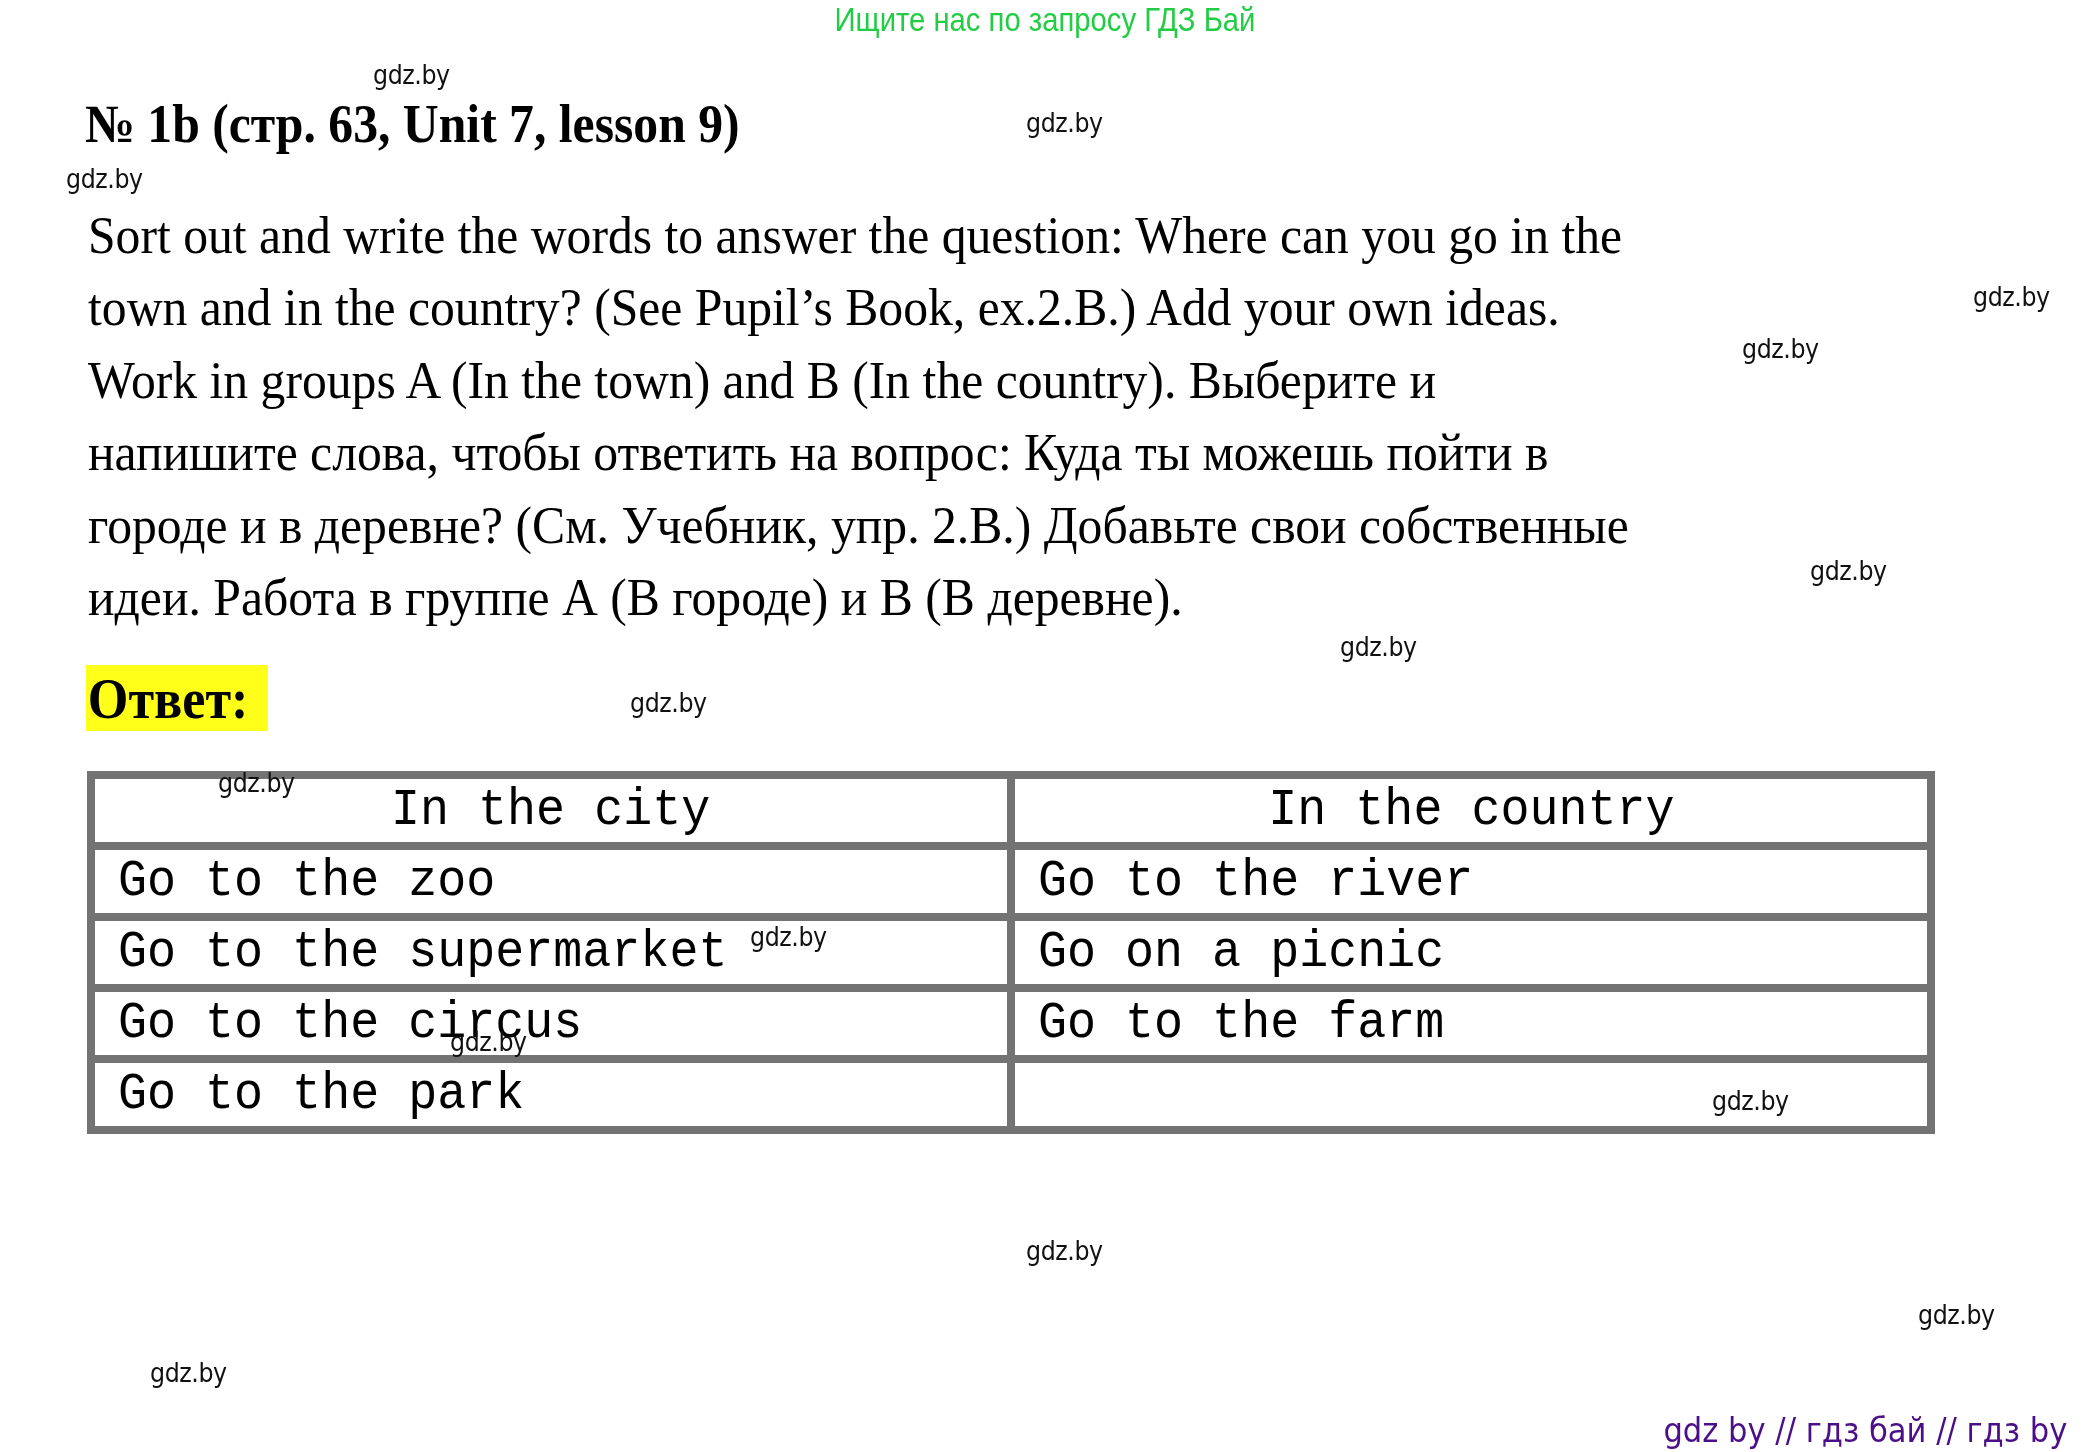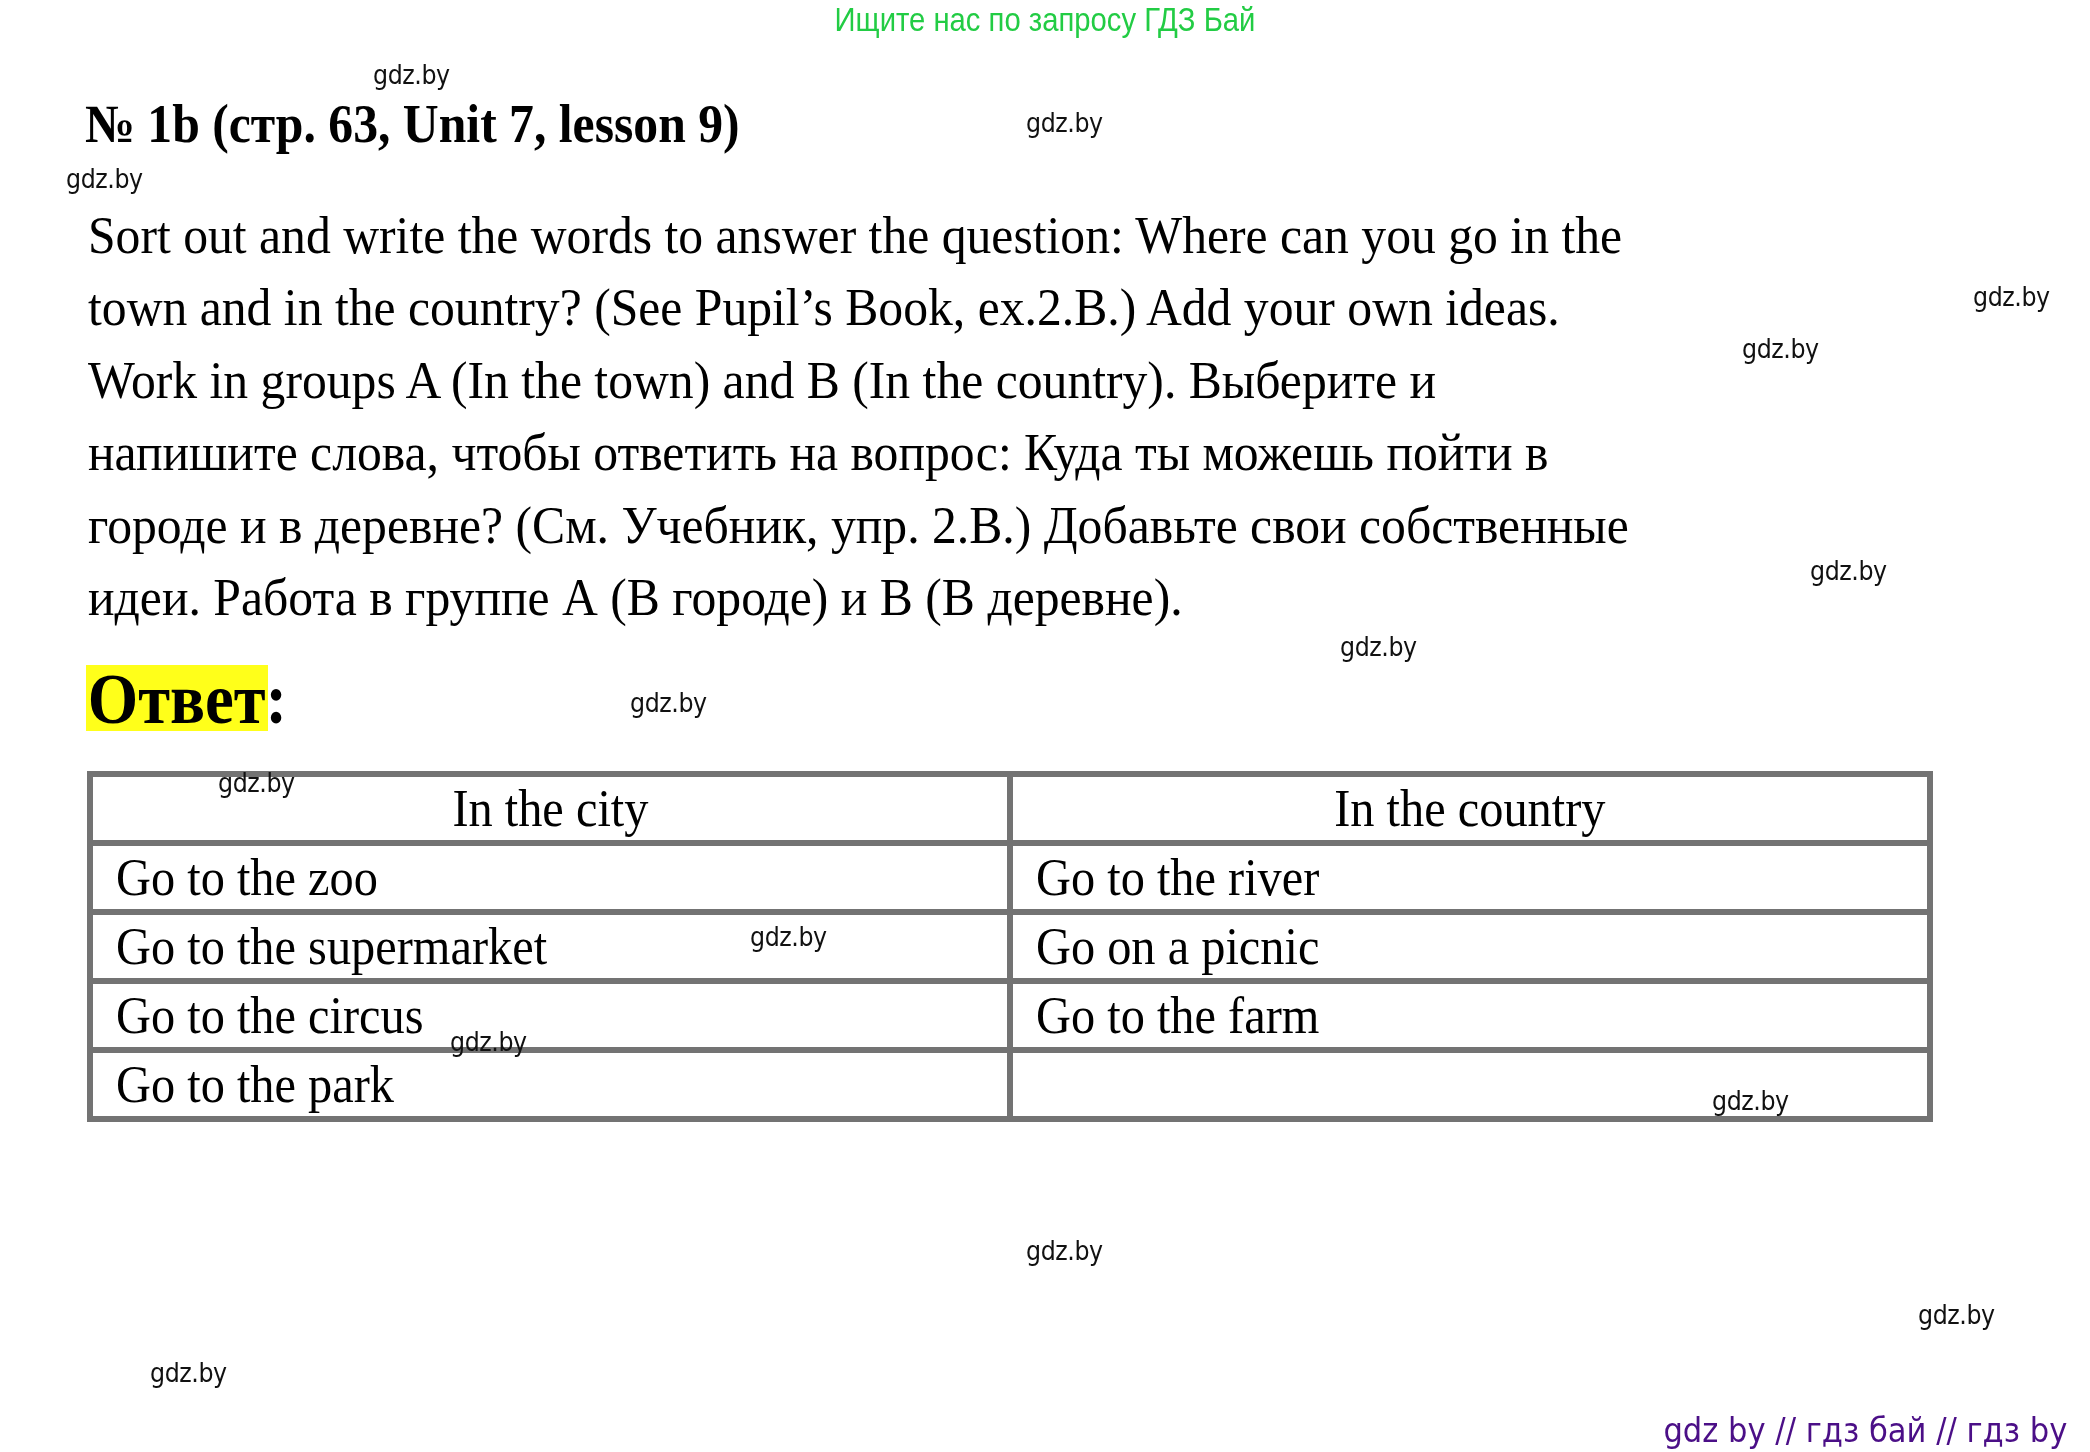--- a/index.html
+++ b/index.html
@@ -3,24 +3,24 @@
 <meta charset="utf-8">
 <style>
   html, body { margin: 0; padding: 0; background: #ffffff; }
   body { width: 2090px; height: 1452px; position: relative; overflow: hidden; }
   .abs { position: absolute; white-space: nowrap; }
   .banner { left: 0; width: 2090px; top: 0px; text-align: center; font-family: "Liberation Sans", sans-serif; font-size: 34px; line-height: 38px; transform: scaleX(0.86); transform-origin: 1045px 0; }
   .wm { font-family: "DejaVu Sans", sans-serif; font-size: 27px; line-height: 30px; color: #111; letter-spacing: -0.5px; transform: scaleX(0.88); transform-origin: 0 0; }
   .heading { left: 85px; top: 92px; font-family: "Liberation Serif", serif; font-weight: bold; font-size: 54px; line-height: 64px; color: #000; transform: scaleX(0.92); transform-origin: 0 0; }
   .para { left: 88px; top: 200px; width: 1860px; font-family: "Liberation Serif", serif; font-size: 52px; line-height: 72.4px; color: #000000; white-space: normal; }
   .para span { display: block; white-space: nowrap; transform: scaleX(0.955); transform-origin: 0 0; }
-  .answer { left: 86px; top: 665px; height: 66px; width: 182px; background: #ffff1a; font-family: "Liberation Serif", serif; font-weight: bold; font-size: 72px; line-height: 68px; color: #000; }
+  .answer { left: 86px; top: 665px; height: 66px; width: 182px; background: #ffff1a; font-family: "Liberation Serif", serif; font-weight: bold; font-size: 58px; line-height: 68px; color: #000; }
   .answer span { display: inline-block; transform: scaleX(0.9); transform-origin: 0 0; padding-left: 2px; }
   table.grid { position: absolute; left: 87px; top: 771px; width: 1840px; border-collapse: collapse; table-layout: fixed; }
-  table.grid td, table.grid th { border: 6px solid #737373; height: 63px; padding: 0 0 0 23px; font-family: Liberation Serif, serif; font-size: 52px; font-weight: normal; line-height: 63px; color: #000; white-space: nowrap; overflow: hidden; text-align: left; }
+  table.grid td, table.grid th { border: 8px solid #737373; height: 63px; padding: 0 0 0 23px; font-family: Liberation Mono, monospace; font-size: 52px; font-weight: normal; line-height: 63px; color: #000; white-space: nowrap; overflow: hidden; text-align: left; }
   table.grid th { text-align: center; padding: 0; }
   table.grid col.c1 { width: 920px; }
   table.grid col.c2 { width: 920px; }
   .cell-text { display: inline-block; transform: scaleX(0.93); transform-origin: 0 50%; }
   th .cell-text { transform-origin: 50% 50%; }
   .footer { left: 0; width: 2090px; top: 1410px; text-align: right; font-family: "DejaVu Sans", sans-serif; font-size: 34px; line-height: 40px; }
   .footer span { display: inline-block; transform: scaleX(0.9); }
 </style>
 </head>
 <body>

